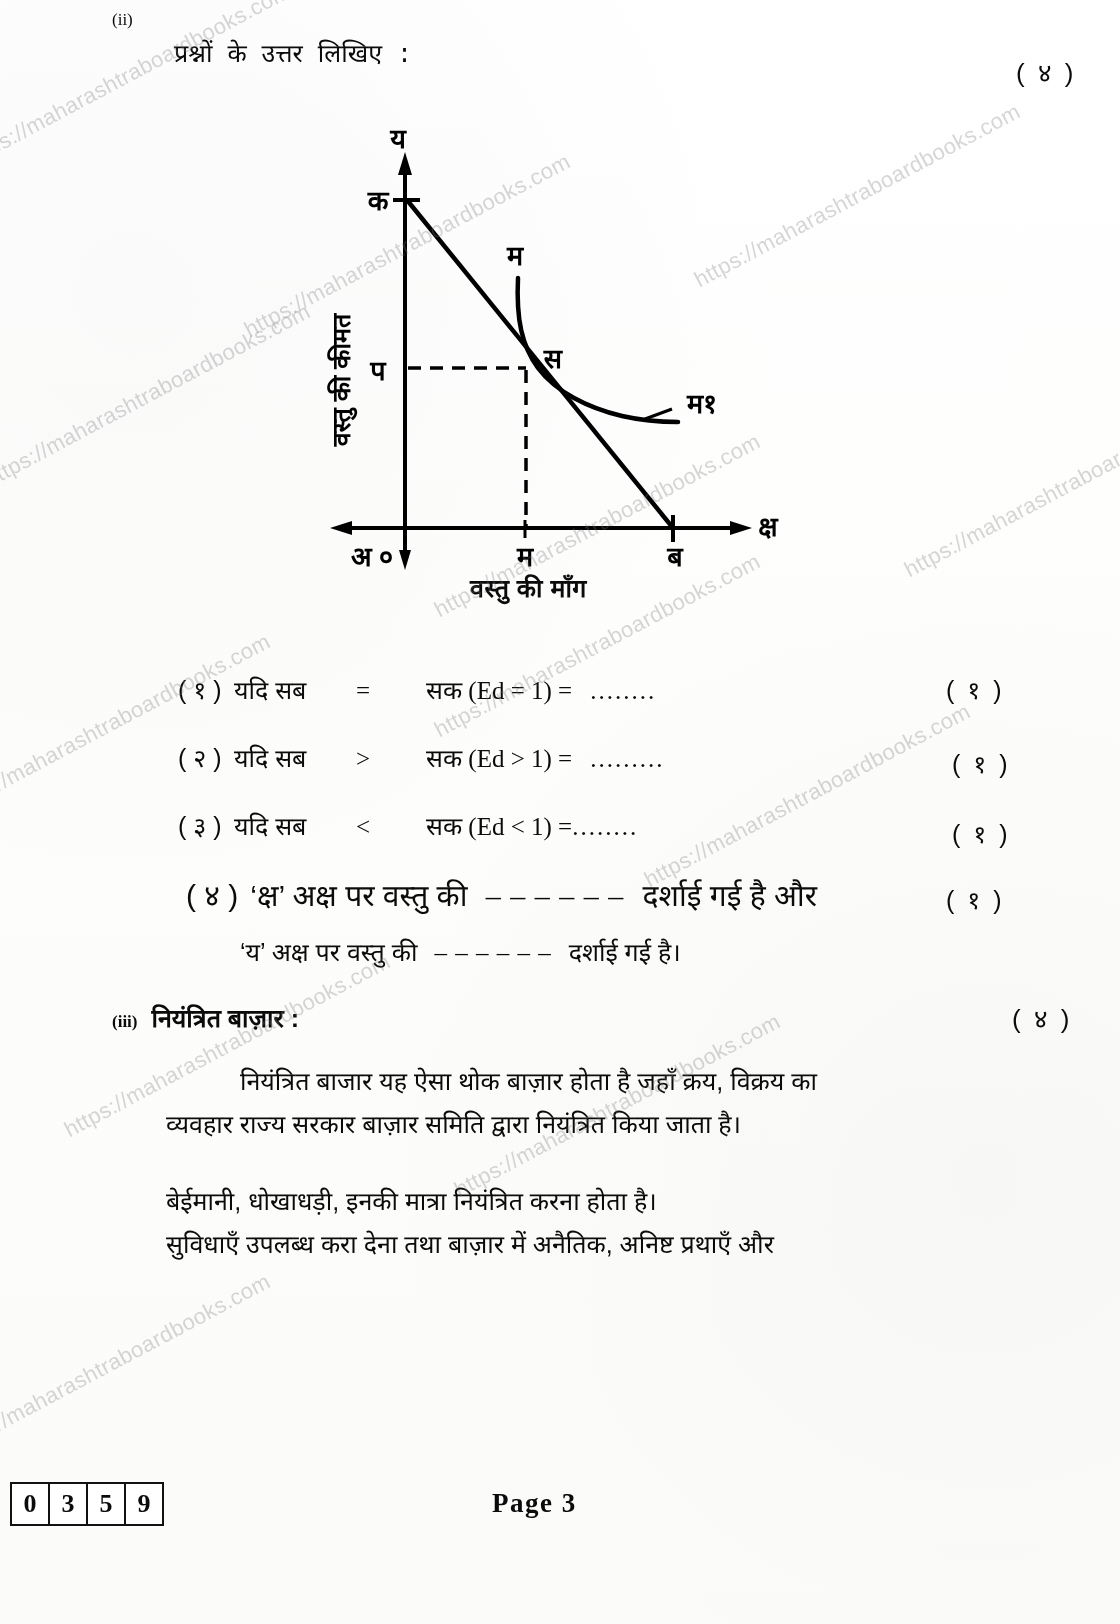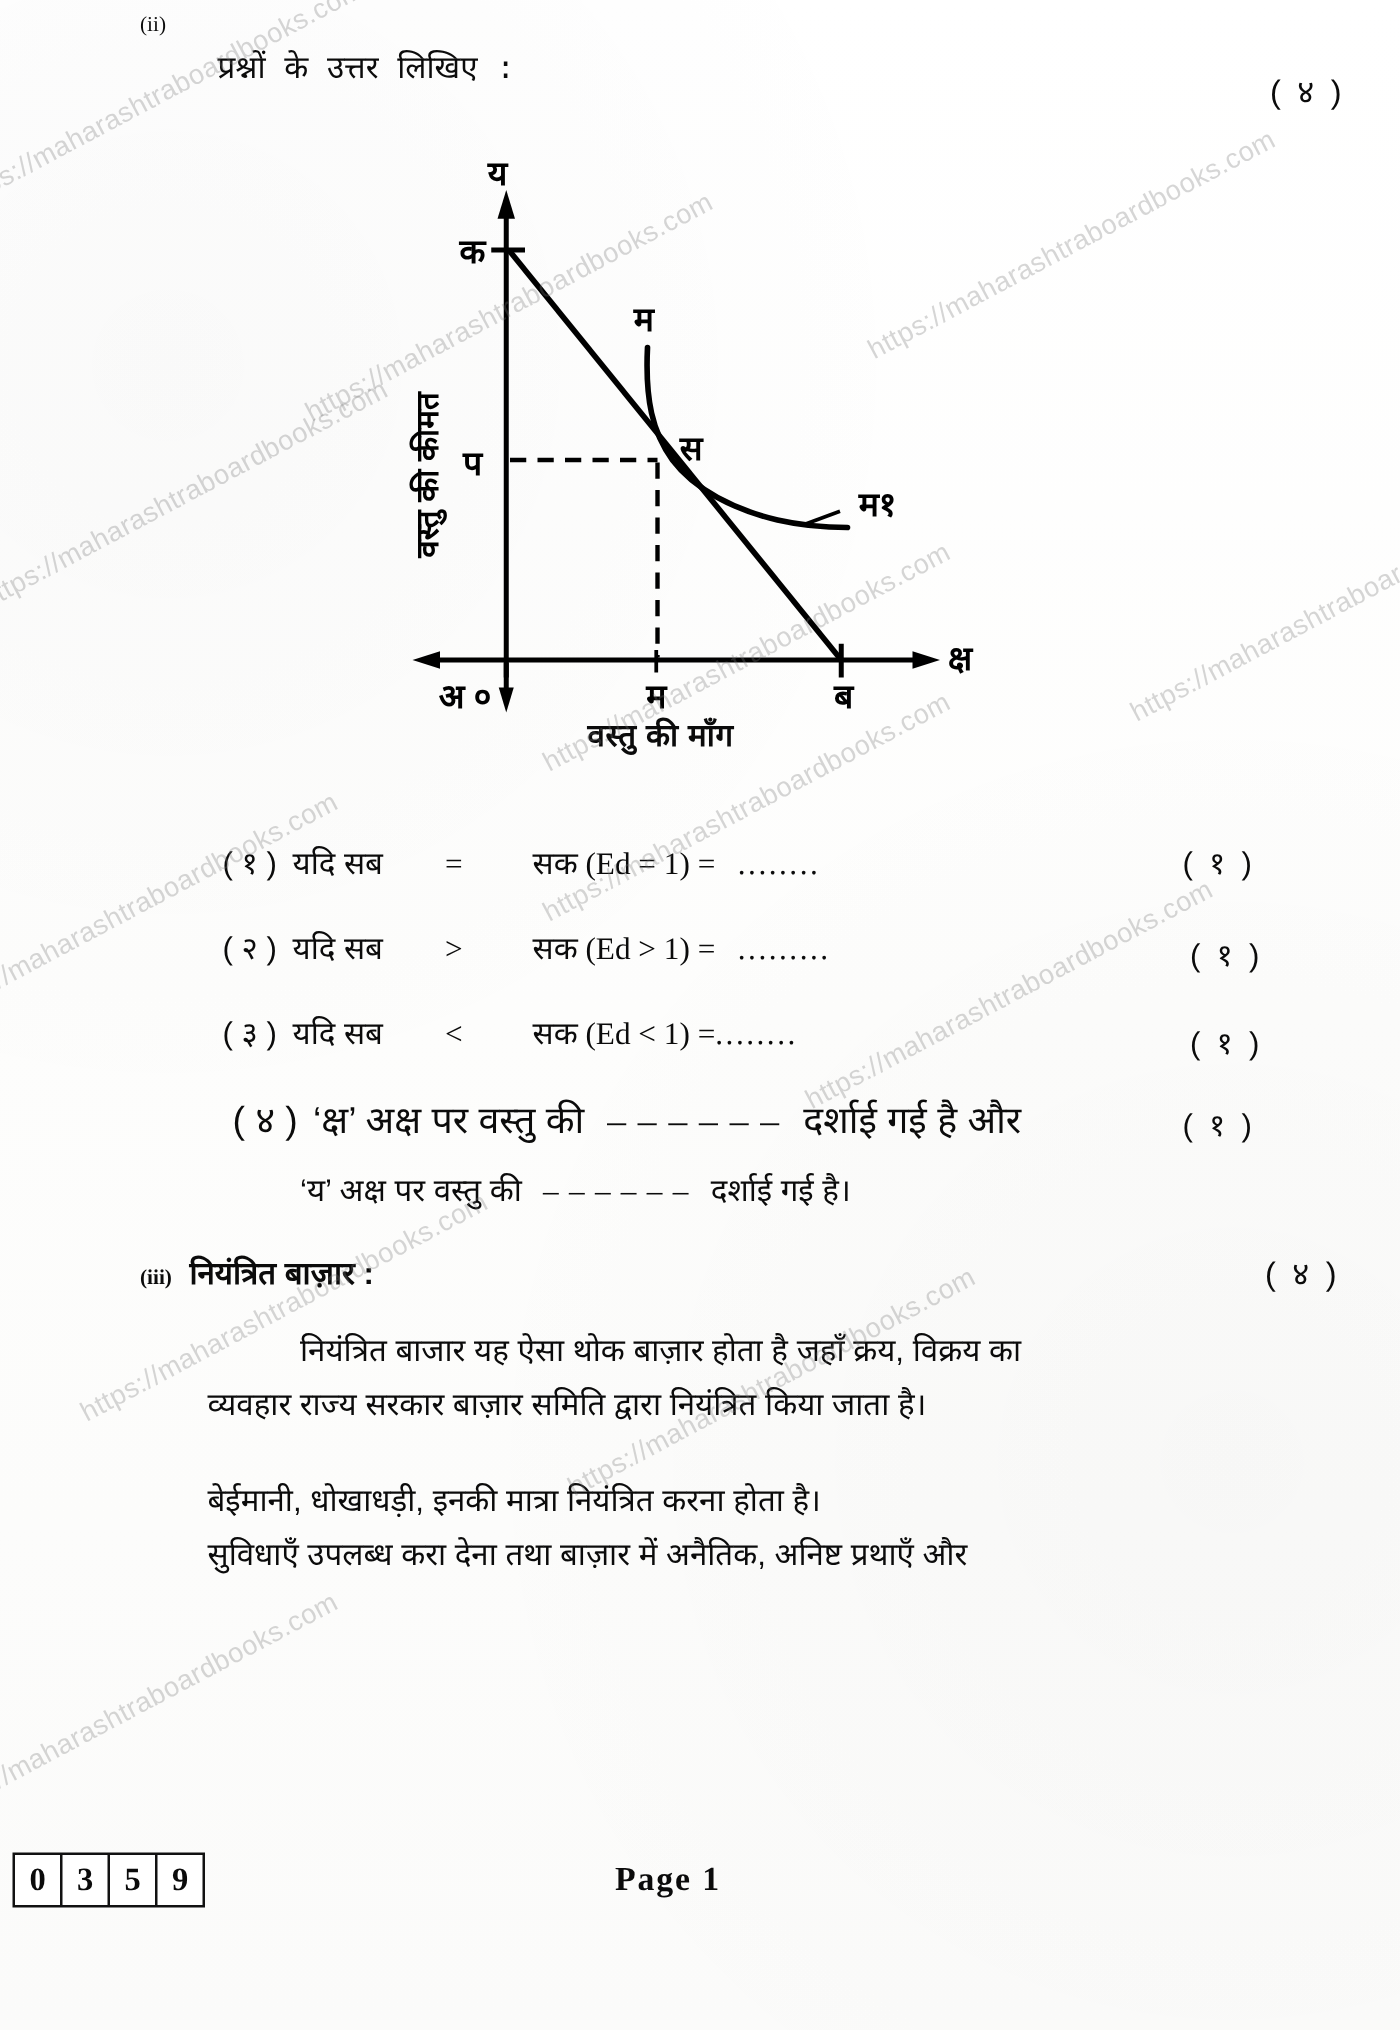--- a/index.html
+++ b/index.html
@@ -328,21 +328,21 @@
     <span class="l">सुविधाएँ उपलब्ध करा देना तथा बाज़ार में अनैतिक, अनिष्ट प्रथाएँ और</span>
   </div>
 
   <div class="code-boxes">
     <div class="cell">0</div>
     <div class="cell">3</div>
     <div class="cell">5</div>
     <div class="cell">9</div>
   </div>
 
-  <div class="page-label">Page 1</div>
+  <div class="page-label">Page 3</div>
 
 </div>
 
 <div class="wm-layer">
   <div class="wm" style="left:-40px;  top:150px;  transform:rotate(-28deg);">https://maharashtraboardbooks.com</div>
   <div class="wm" style="left:240px;  top:320px;  transform:rotate(-28deg);">https://maharashtraboardbooks.com</div>
   <div class="wm" style="left:690px;  top:270px;  transform:rotate(-28deg);">https://maharashtraboardbooks.com</div>
   <div class="wm" style="left:-20px;  top:470px;  transform:rotate(-28deg);">https://maharashtraboardbooks.com</div>
   <div class="wm" style="left:430px;  top:600px;  transform:rotate(-28deg);">https://maharashtraboardbooks.com</div>
   <div class="wm" style="left:900px;  top:560px;  transform:rotate(-28deg);">https://maharashtraboardbooks.com</div>

